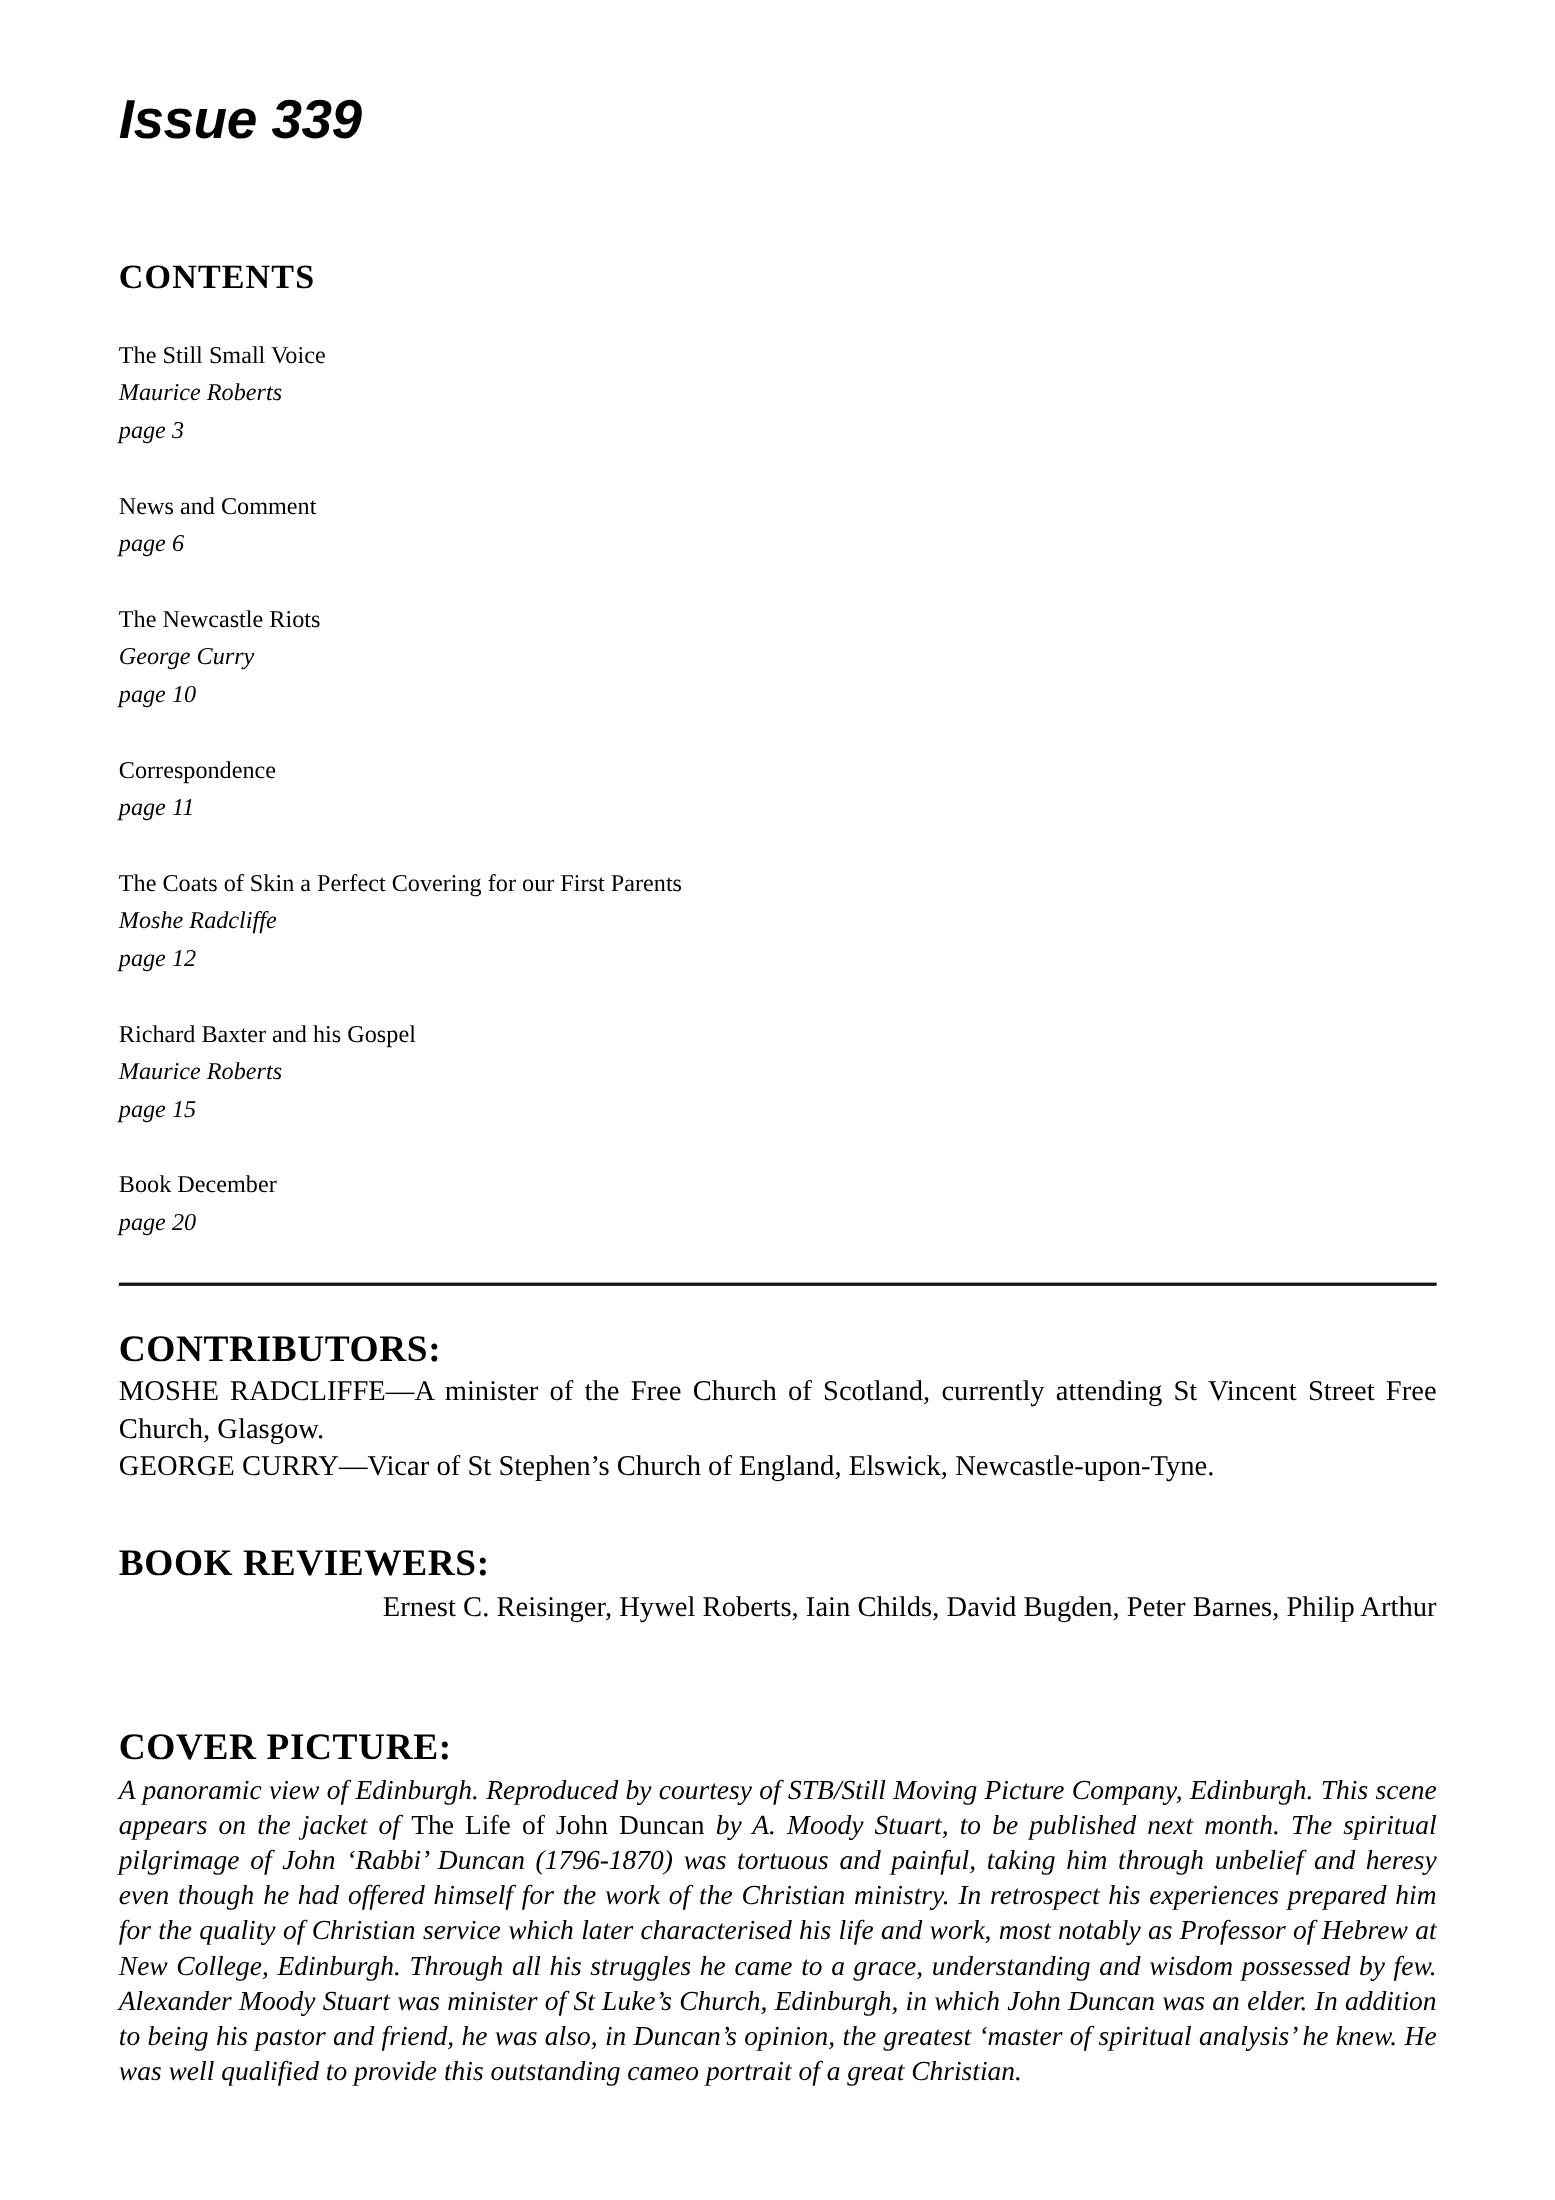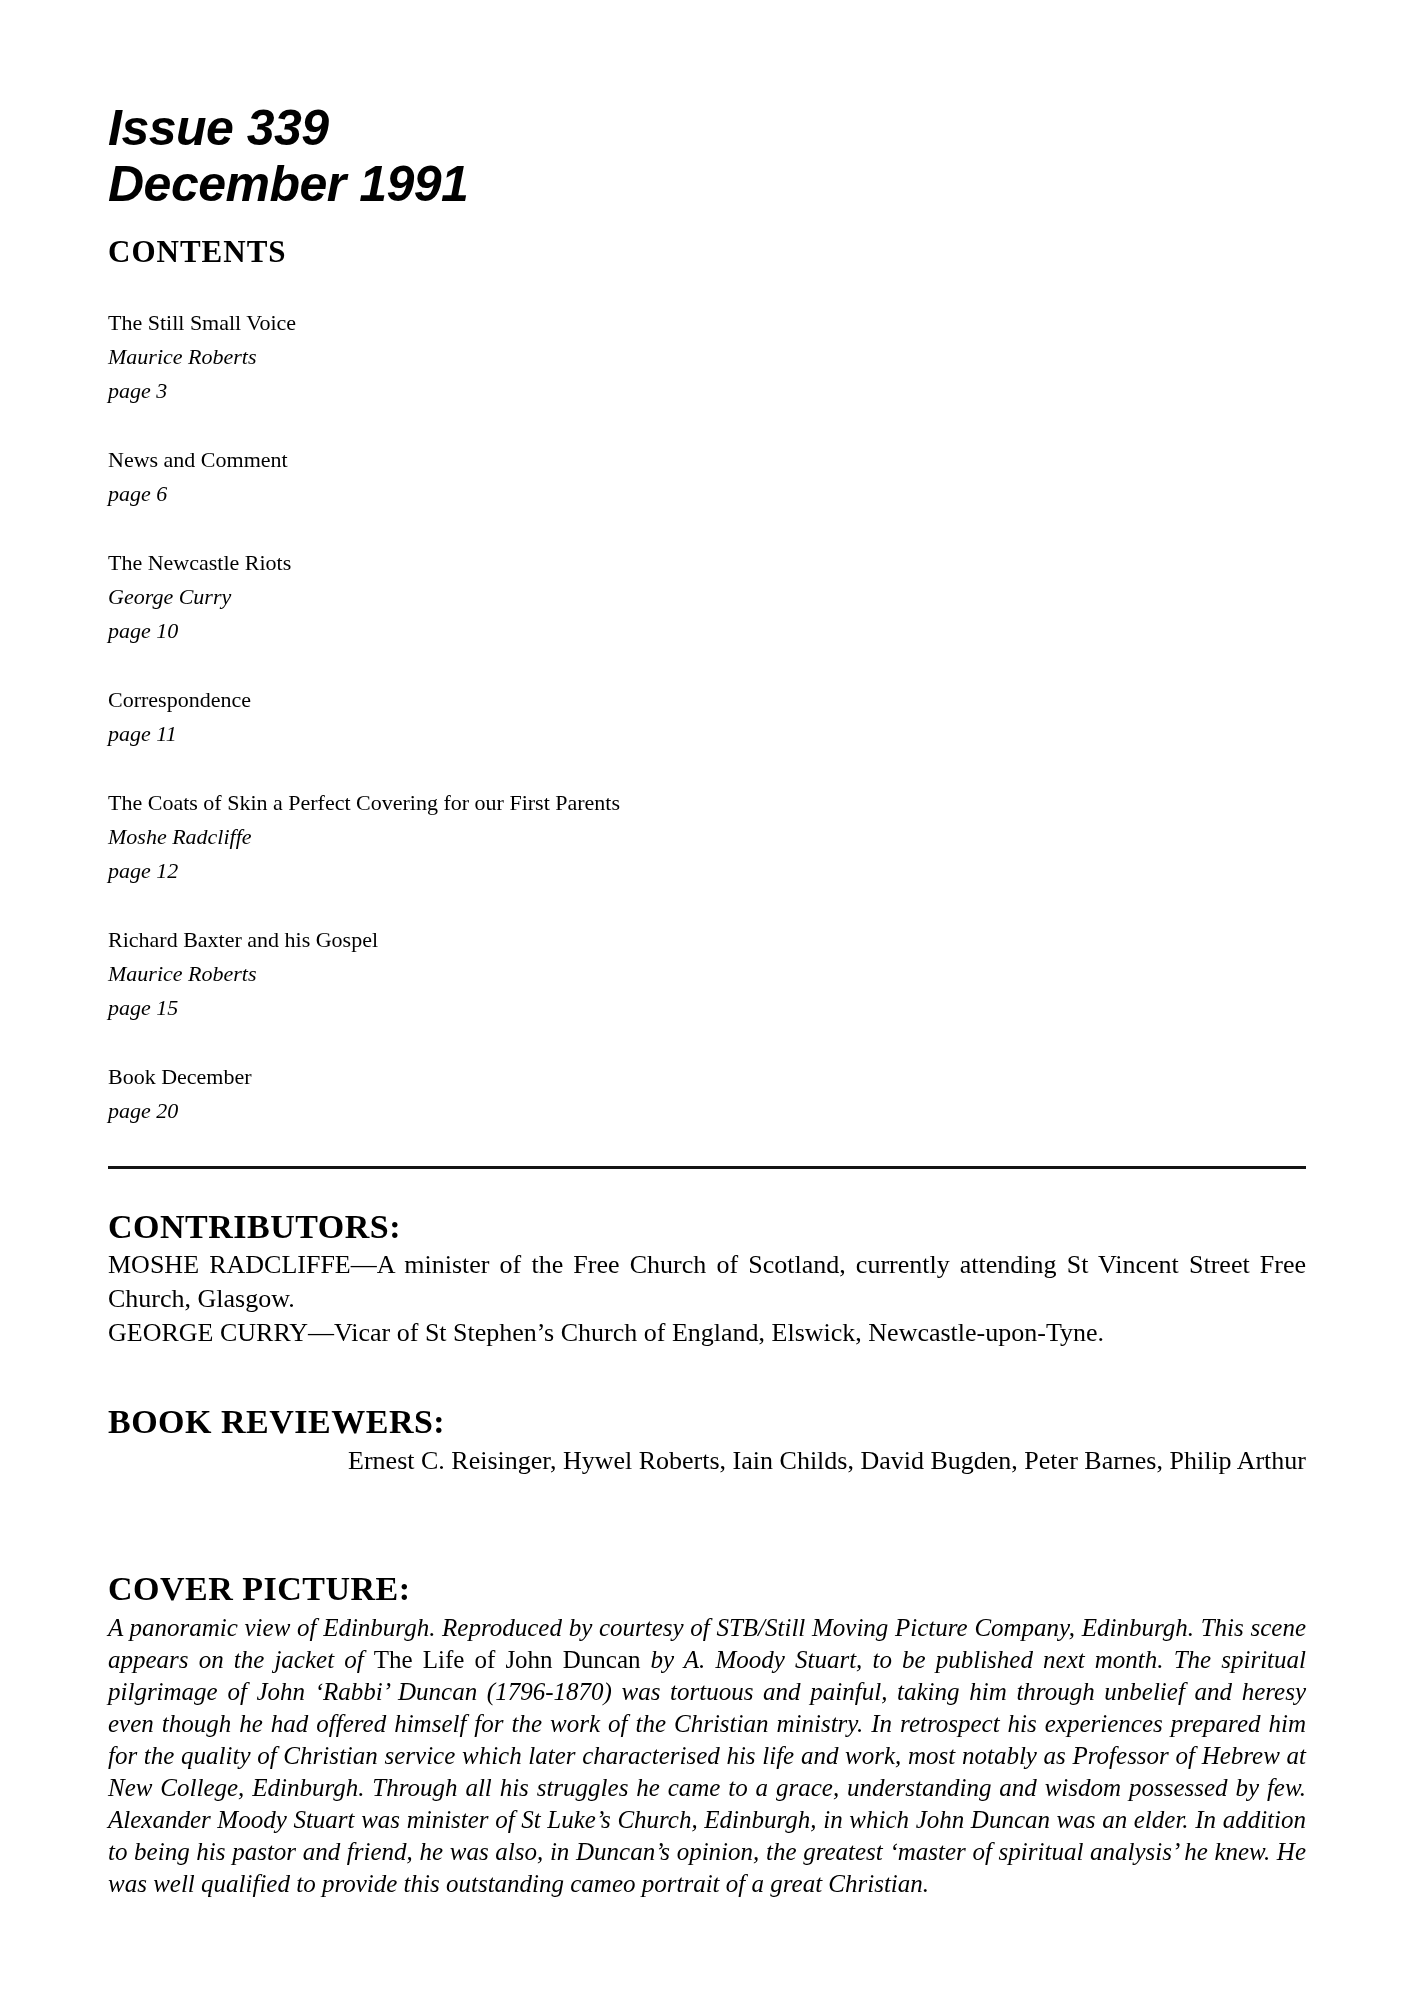--- a/index.html
+++ b/index.html
@@ -16,31 +16,30 @@
     font-family: "Liberation Serif", serif;
     overflow: hidden;
   }
   .block {
     position: absolute;
     left: 108px;
     width: 1198px;
   }
   
   .masthead {
-    top: 100px;
+    top: 80px;
     display: flex;
     justify-content: space-between;
     align-items: baseline;
     font-family: "Liberation Sans", sans-serif;
     font-weight: bold;
     font-style: italic;
     font-size: 50px;
     line-height: 56px;
     letter-spacing: -0.5px;
-    flex-direction: column;
   }
   
   .contents-heading {
     top: 232px;
     margin: 0;
     font-size: 31px;
     line-height: 40px;
     font-weight: bold;
     letter-spacing: 1px;
   }
@@ -96,21 +95,20 @@
   }
   .cover-par .roman { font-style: normal; margin-top: 24px; }
 </style>
 </head>
 <body>
 
 <div class="page">
 
   <header class="block masthead">
     <div>Issue 339</div>
-    <div>December 1991</div>
   </header>
 
   <h1 class="block contents-heading">CONTENTS</h1>
 
   <section class="block toc">
 
       <div class="toc-entry">
         <div class="toc-title">The Still Small Voice</div>
         <div class="toc-author">Maurice Roberts</div>
         <div class="toc-page">page 3</div>

